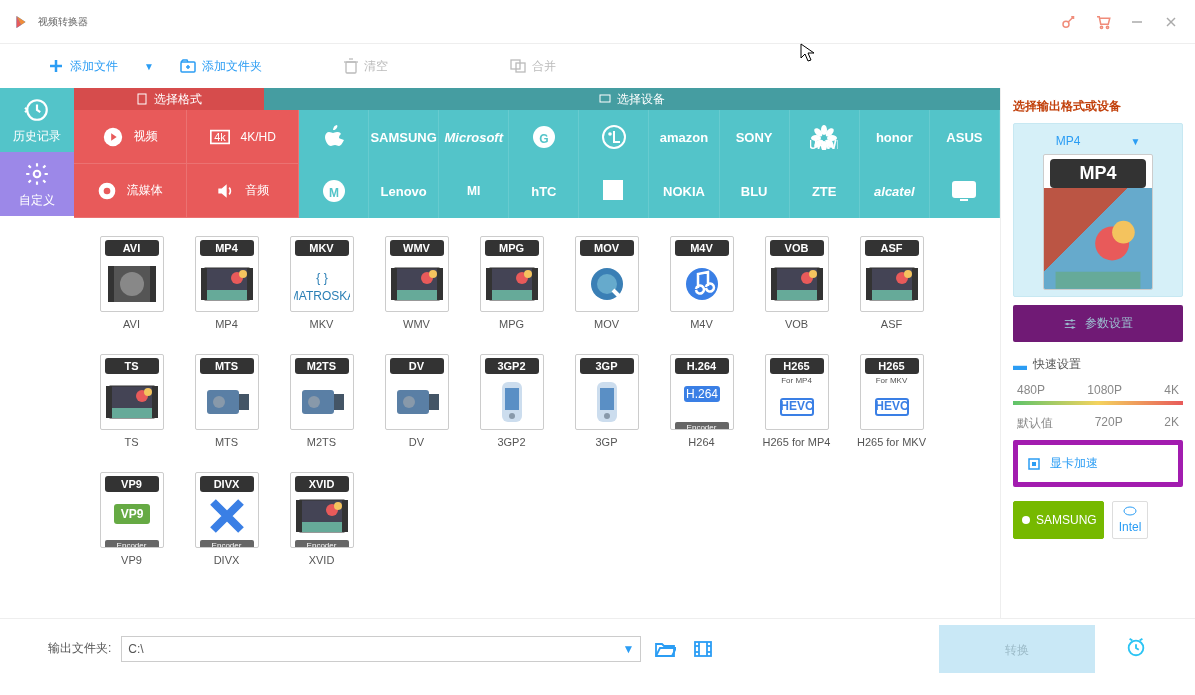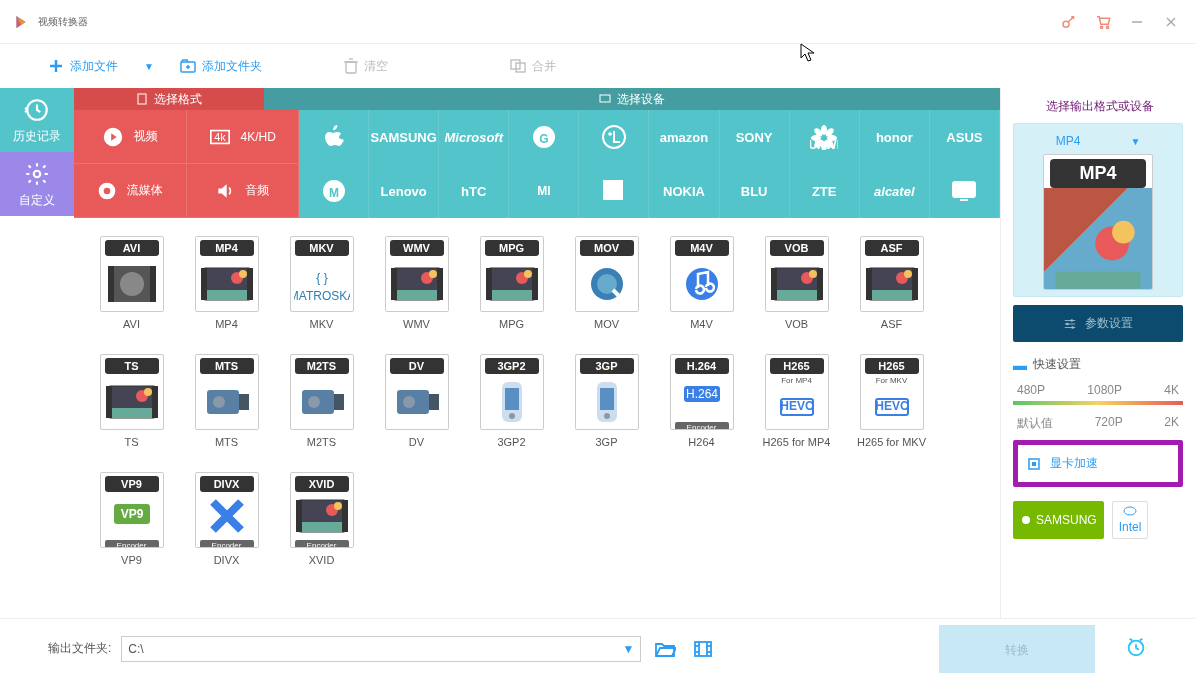--- a/index.html
+++ b/index.html
@@ -30,26 +30,26 @@
 .cat-type{width:112.5px;background:#e85a5a;border-right:1px solid rgba(255,255,255,0.15);border-bottom:1px solid rgba(255,255,255,0.15);cursor:pointer;}
 .brandcell{flex:1;background:#53c4c9;display:flex;align-items:center;justify-content:center;color:#fff;font-weight:bold;border-right:1px solid rgba(255,255,255,0.12);cursor:pointer;}
 .brandcell svg{fill:#fff;}
 .formatgrid{padding:18px 10px 8px 10px;display:flex;flex-wrap:wrap;gap:0;overflow:auto;}
 .fmt{width:95px;height:118px;display:flex;flex-direction:column;align-items:center;gap:6px;cursor:pointer;}
 .fmt .card{width:64px;height:76px;border:1px solid #ccc;border-radius:2px;background:#fff;display:flex;flex-direction:column;overflow:hidden;}
 .fmt .chip{background:#333;color:#fff;text-align:center;font-size:11px;font-weight:bold;padding:2px 0;border-radius:3px;margin:3px 4px 0 4px;}
 .fmt .pic{flex:1;display:flex;align-items:center;justify-content:center;}
 .fmt .lbl{color:#555;font-size:11px;}
 .rightpanel{width:195px;border-left:1px solid #eee;padding:10px 12px;display:flex;flex-direction:column;gap:8px;}
-.rpt{color:#701a75;font-weight:normal;font-size:12px;margin-left:33px;}
+.rpt{color:#c2410c;font-weight:bold;font-size:12px;}
 .preview{background:#d6f0f8;border:1px solid #c7e8f2;border-radius:2px;padding:6px;display:flex;flex-direction:column;align-items:center;}
 .preview .ptitle{color:#2b9df4;font-size:13px;margin:4px 0 6px;display:flex;align-items:center;gap:50px;}
 .preview .pcard{width:110px;height:136px;background:#fff;border:1px solid #ccc;border-radius:2px;display:flex;flex-direction:column;overflow:hidden;}
 .preview .pcard .chip{background:#333;color:#fff;text-align:center;font-weight:bold;padding:4px 0;border-radius:4px;margin:4px 6px 0 6px;font-size:18px;}
-.paramset{background:#0c4a6e;color:#9cbfd0;padding:10px;border-radius:2px;display:flex;align-items:center;gap:8px;cursor:pointer;justify-content:center;}
+.paramset{background:#701a75;color:#9cbfd0;padding:10px;border-radius:2px;display:flex;align-items:center;gap:8px;cursor:pointer;justify-content:center;}
 .quick{margin-top:6px;}
 .quick .qt{color:#555;font-size:12px;display:flex;align-items:center;gap:6px;margin-bottom:10px;}
 .sliderlabels{display:flex;justify-content:space-between;color:#888;font-size:10px;padding:0 4px;}
 .sliderbar{height:4px;background:linear-gradient(90deg,#5ec36a,#f4d35e,#e85a5a);margin:4px 0 10px;}
 .gpu{border:5px solid #a21caf;border-radius:2px;padding:10px 8px;display:flex;align-items:center;gap:8px;color:#2b9df4;cursor:pointer;}
 .gpubrand{display:flex;gap:8px;margin-top:6px;}
 .gpubadge{border:1px solid #ddd;border-radius:2px;padding:4px 6px;display:flex;align-items:center;gap:4px;font-size:10px;cursor:pointer;}
 .nvidia{background:#76b900;color:#fff;border-color:#76b900;}
 .intel{color:#2b9df4;flex-direction:column;}
 .bottombar{height:60px;border-top:1px solid #eee;display:flex;align-items:center;padding:0 48px;gap:10px;}
@@ -262,24 +262,24 @@
             <div class="brandcell">
               <svg width="26" height="26" viewBox="0 0 26 26">
                 <circle cx="13" cy="13" r="11" fill="#fff"></circle>
                 <text x="13" y="19" text-anchor="middle" font-size="15" font-weight="bold" fill="#53c4c9">M</text>
               </svg>
             </div>
             <div class="brandcell">
               <span style="font-size:13px;font-weight:bold;font-style:normal">Lenovo</span>
             </div>
             <div class="brandcell">
+              <text x="0" y="18" font-size="18" font-weight="bold" fill="#fff" style="font-family:Arial">MI</text>
+            </div>
+            <div class="brandcell">
               <span style="font-size:13px;font-weight:bold;font-style:normal">hTC</span>
-            </div>
-            <div class="brandcell">
-              <text x="0" y="18" font-size="18" font-weight="bold" fill="#fff" style="font-family:Arial">MI</text>
             </div>
             <div class="brandcell">
               <svg width="26" height="26" viewBox="0 0 26 26" fill="none" stroke="#fff" stroke-width="2">
                 <rect x="3" y="3" width="18" height="18"></rect>
                 <text x="12" y="19" text-anchor="middle" fill="#fff" font-size="14" stroke="none">1+</text>
               </svg>
             </div>
             <div class="brandcell">
               <span style="font-size:13px;font-weight:bold;font-style:normal">NOKIA</span>
             </div>

